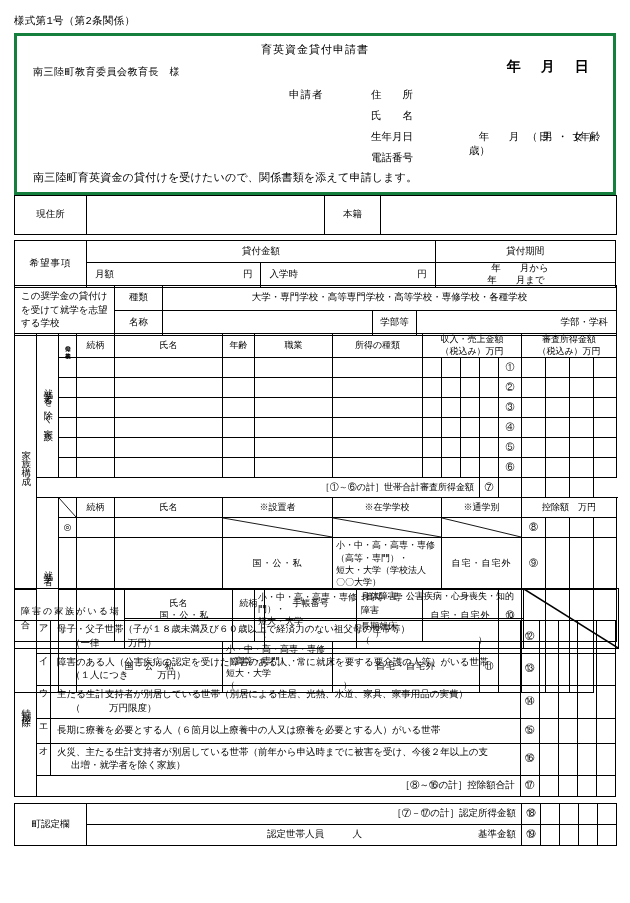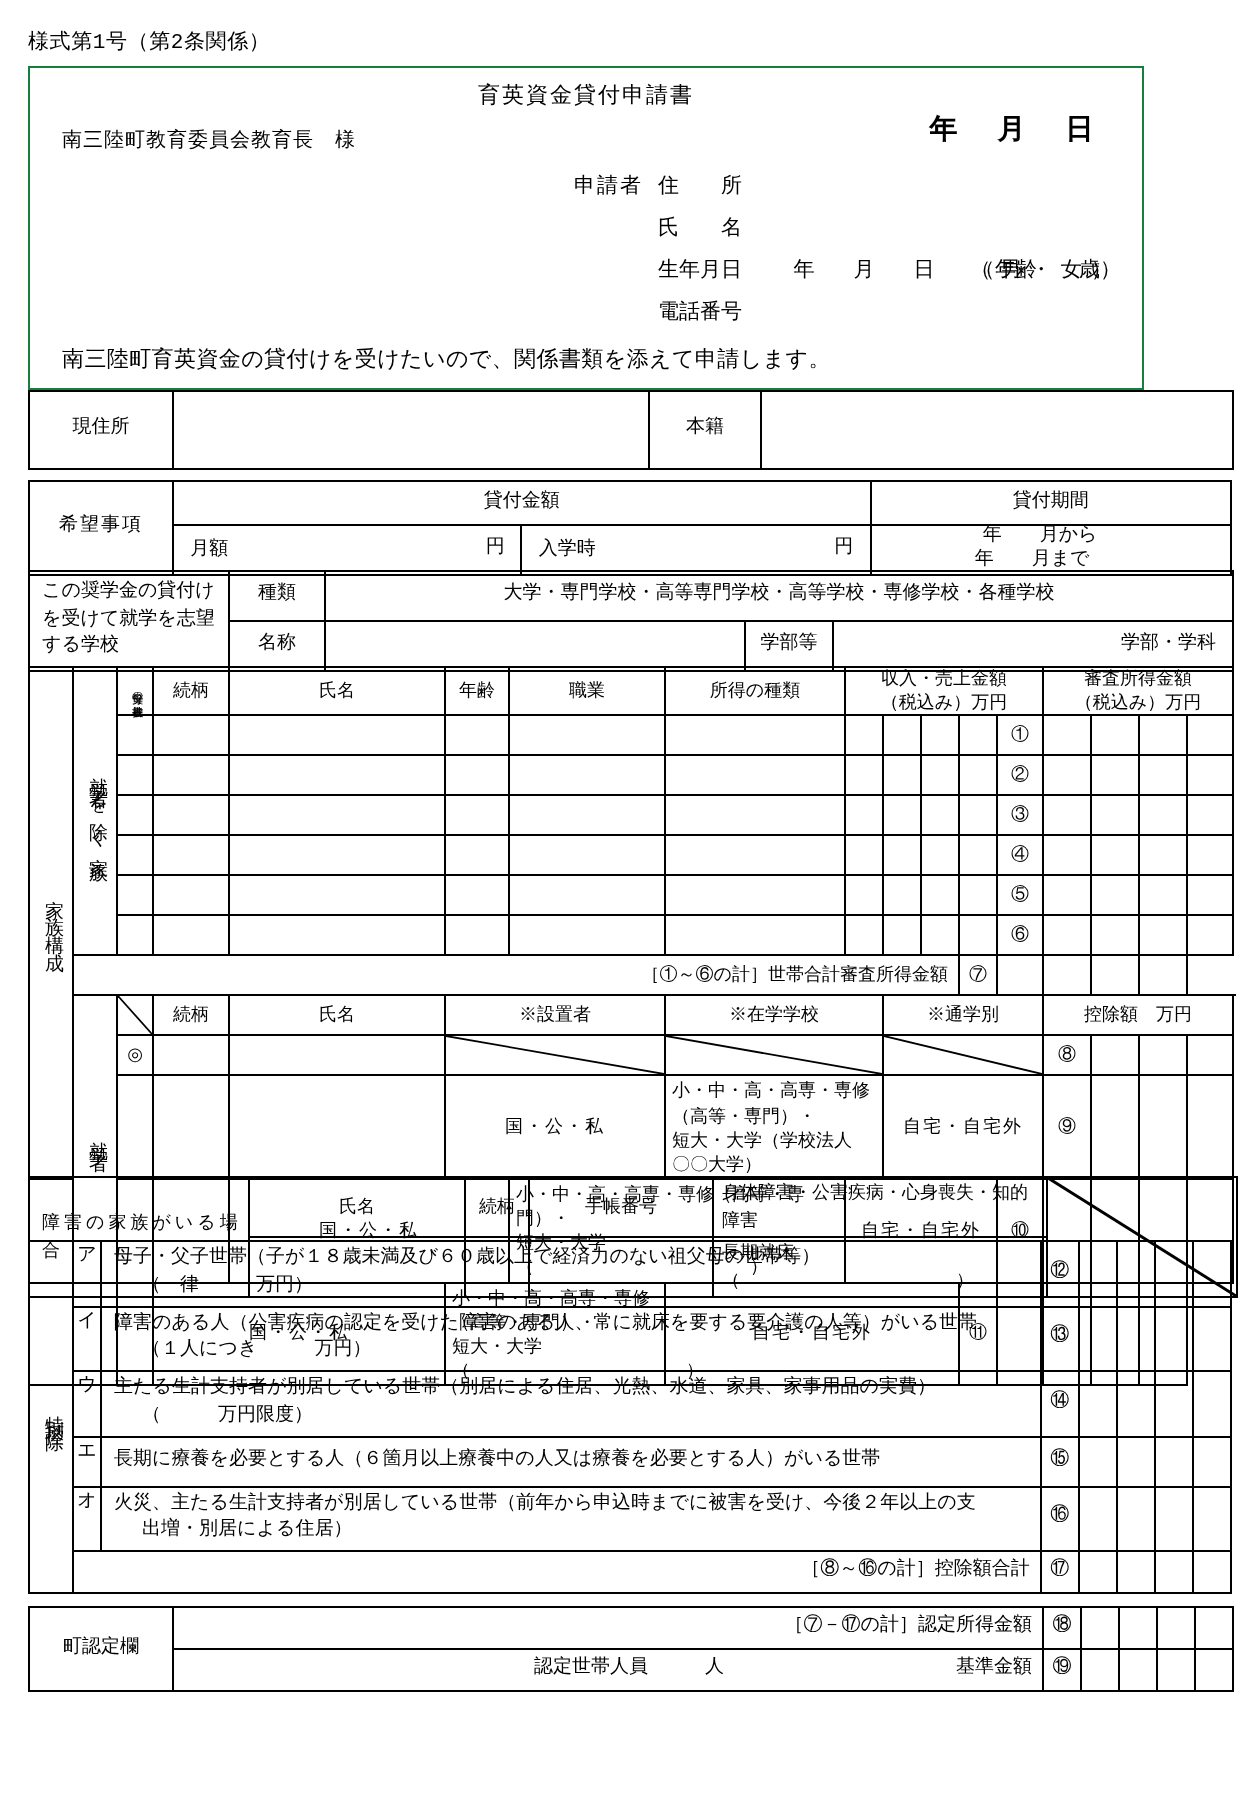--- a/index.html
+++ b/index.html
@@ -49,23 +49,23 @@
   }
   .nb-bot { border-bottom: none !important; }
   .nb-left { border-left: none !important; }
   .nb-right { border-right: none !important; }
 
   
   #header-block {
     position: absolute;
     left: 14px;
     top: 33px;
-    width: 558px;
+    width: 602px;
     height: 162px;
-    border: 1px solid #15803d;
+    border: 3px solid #15803d;
     box-sizing: border-box;
   }
   .doc-title {
     position: absolute;
     left: 0; right: 0;
     top: 6px;
     text-align: center;
     font-size: 11px;
     letter-spacing: 1px;
   }
@@ -84,21 +84,21 @@
     top: 29px;
     font-size: 10px;
     letter-spacing: 0.5px;
   }
   .applicant-grid {
     position: absolute;
     left: 272px;
     top: 52px;
     font-size: 10.5px;
   }
-  .ap-row { display: flex; align-items: baseline; height: 21px; }
+  .ap-row { display: flex; align-items: baseline; height: 21px; gap: 40px; }
   .ap-lead { width: 42px; text-align: left; letter-spacing: 1px;}
   .ap-key2 { width: 58px; text-align: left; letter-spacing: 0px; }
   .ap-val  { flex: 1; }
   .gender {
     position: absolute;
     right: 14px;
     top: 94px;
     font-size: 10.5px;
     letter-spacing: 1px;
   }
@@ -665,21 +665,21 @@
       <td class="circ">⑮</td>
       <td></td>
       <td></td>
       <td></td>
       <td></td>
     </tr>
     <tr>
       <td class="sp-mark">オ</td>
       <td class="sp-text">
         <div>火災、主たる生計支持者が別居している世帯（前年から申込時までに被害を受け、今後２年以上の支</div>
-        <div class="sp-indent">出増・別居による住居）</div>
+        <div class="sp-indent">出増・就学者を除く家族）</div>
       </td>
       <td class="circ">⑯</td>
       <td></td>
       <td></td>
       <td></td>
       <td></td>
     </tr>
     <tr>
       <td colspan="2" class="sum-right" style="height:20px">［⑧～⑯の計］控除額合計</td>
       <td class="circ">⑰</td>

